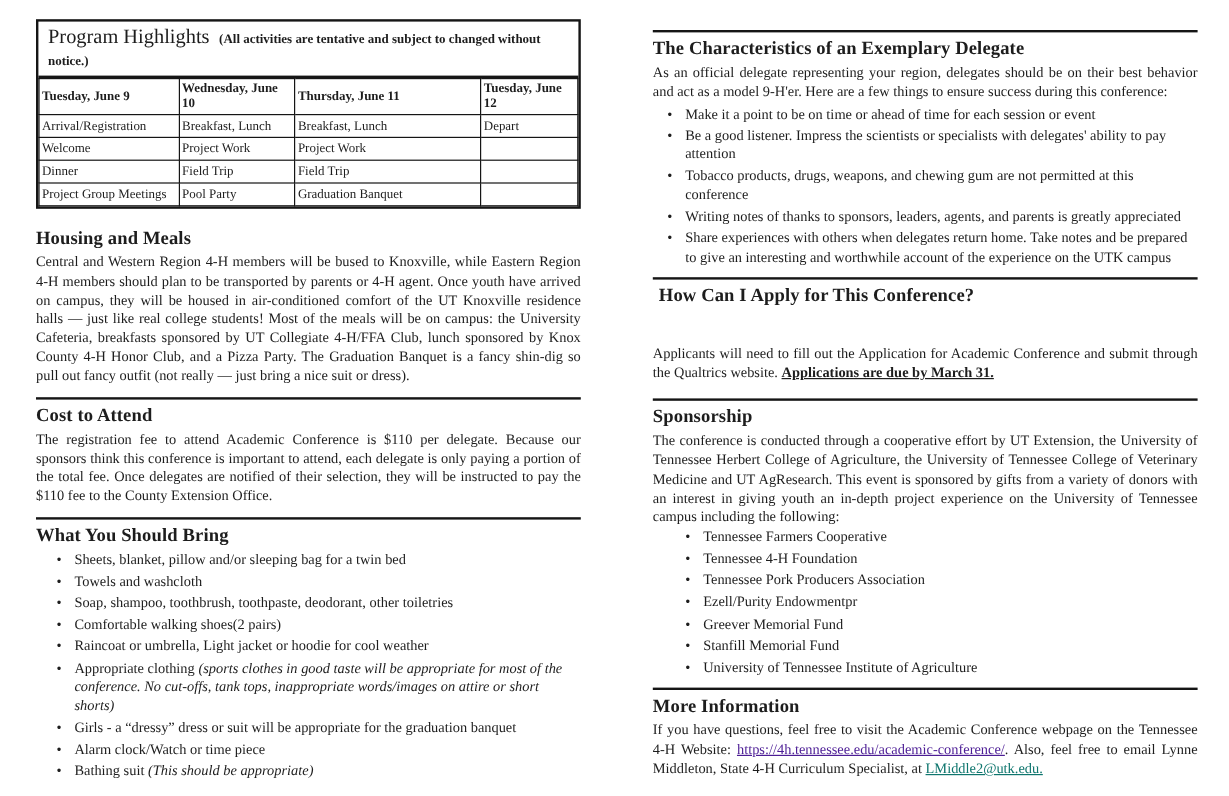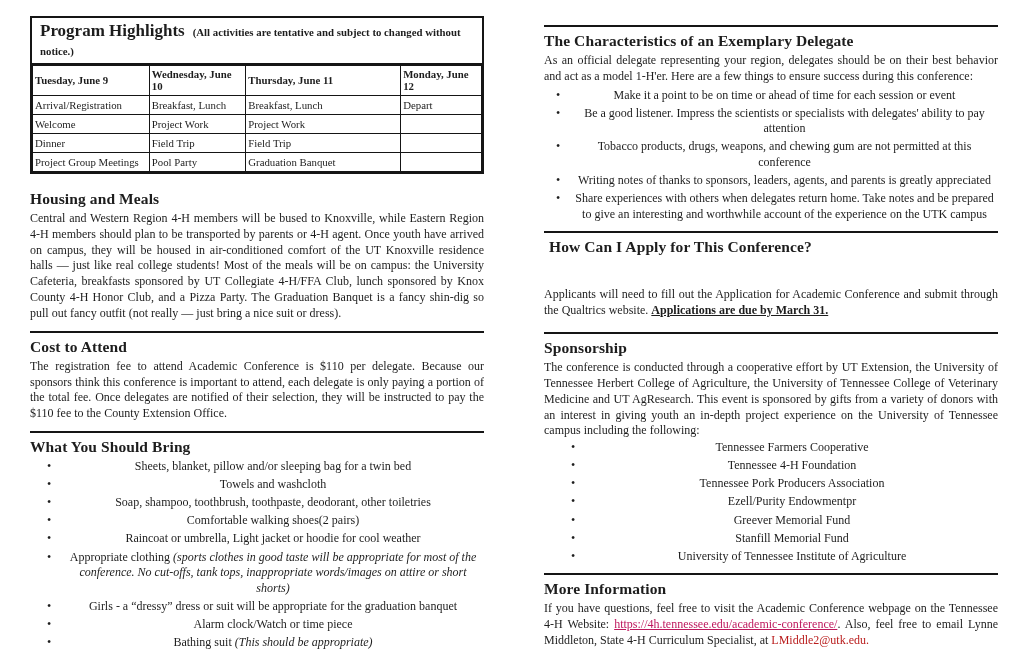--- a/index.html
+++ b/index.html
@@ -13,41 +13,41 @@
   .col { width:454px; flex:0 0 454px; }
 
   h2 { font-size:15.5px; font-weight:bold; margin:0 0 3px 0; letter-spacing:.1px; }
   p  { font-size:12px; line-height:1.32; margin:0; text-align:justify; }
 
   hr.rule { border:none; border-top:2.2px solid #151515; margin:9px 0 5px 0; }
 
   
   .ph-box { border:2px solid #151515; margin-bottom:16px; }
   .ph-title-row { padding:3px 8px 4px 8px; border-bottom:2px solid #151515; }
-  .ph-title { font-size:17px; font-weight:bold; }
+  .ph-title { font-size:17px; font-weight:normal; }
   .ph-note  { font-size:10.8px; font-weight:bold; margin-left:4px; }
   table.ph-table { width:100%; border-collapse:collapse; }
   table.ph-table th, table.ph-table td {
     border:1.6px solid #151515; text-align:left;
     font-size:10.8px; padding:2px 2px 3px 2px; height:13px;
   }
   table.ph-table th { font-weight:bold; }
 
   
-  ul.bullets { list-style:none; margin:3px 0 0 0; padding:0 0 0 32px;text-align:center; }
+  ul.bullets { list-style:none; margin:3px 0 0 0; padding:0 0 0 32px; }
   ul.bullets li { font-size:12px; line-height:1.3; position:relative; margin:0 0 2.5px 0; }
   ul.bullets li::before { content:"\2022"; position:absolute; left:-15px; font-size:12px; }
 
   ul.bullets.tight { padding-left:27px; }
   ul.bullets.sponsors { padding-left:42px; margin-top:1px; }
 
   .seg-italic { font-style:italic; }
   .seg-boldul { font-weight:bold; text-decoration:underline; }
-  a.seg-link  { color:#be185d; text-decoration:underline; cursor:pointer; }
-  a.seg-ulink { color:#b91c1c; cursor:pointer; }
+  a.seg-link  { color:#4c1d95; text-decoration:underline; cursor:pointer; }
+  a.seg-ulink { color:#0f766e; text-decoration:underline; cursor:pointer; }
 
   .sec { margin-bottom:2px; }
   .sec-housing { margin-top:2px; }
   .indent-sm { padding-left:5px; }
   .gap-after-p { margin-bottom:13px;margin-top:31px; }
   .rule-top { margin:12px 0 6px 0; }
   .rule-wide-after { margin:11px 0 17px 0; }
   .rule-char { margin:14px 0 10px 0; }
   .rule-more { margin:12px 0 6px 0; }
 </style>
@@ -68,21 +68,21 @@
             <col style="width: 26%;">
             <col style="width: 21.5%;">
             <col style="width: 34.5%;">
             <col style="width: 18%;">
           </colgroup>
           <thead>
             <tr>
               <th>Tuesday, June 9</th>
               <th>Wednesday, June 10</th>
               <th>Thursday, June 11</th>
-              <th>Monday, June 12</th>
+              <th>Tuesday, June 12</th>
             </tr>
           </thead>
           <tbody>
             <tr>
               <td>Arrival/Registration</td>
               <td>Breakfast, Lunch</td>
               <td>Breakfast, Lunch</td>
               <td>Depart</td>
             </tr>
             <tr>
@@ -137,21 +137,21 @@
     </div>
 
   </div>
 
   <div class="col">
 
     <hr class="rule rule-top">
 
     <div class="sec">
       <h2>The Characteristics of an Exemplary Delegate</h2>
-      <p>As an official delegate representing your region, delegates should be on their best behavior and act as a model 1-H'er.  Here are a few things to ensure success during this conference:</p>
+      <p>As an official delegate representing your region, delegates should be on their best behavior and act as a model 9-H'er.  Here are a few things to ensure success during this conference:</p>
       <ul class="bullets tight">
           <li>Make it a point to be on time or ahead of time for each session or event</li>
           <li>Be a good listener.  Impress the scientists or specialists with delegates' ability to pay attention</li>
           <li>Tobacco products, drugs, weapons, and chewing gum are not permitted at this conference</li>
           <li>Writing notes of thanks to sponsors, leaders, agents, and parents is greatly appreciated</li>
           <li>Share experiences with others when delegates return home. Take notes and be prepared to give an interesting and worthwhile account of the experience on the UTK campus</li>
         </ul>
     </div>
 
     <hr class="rule rule-char">

